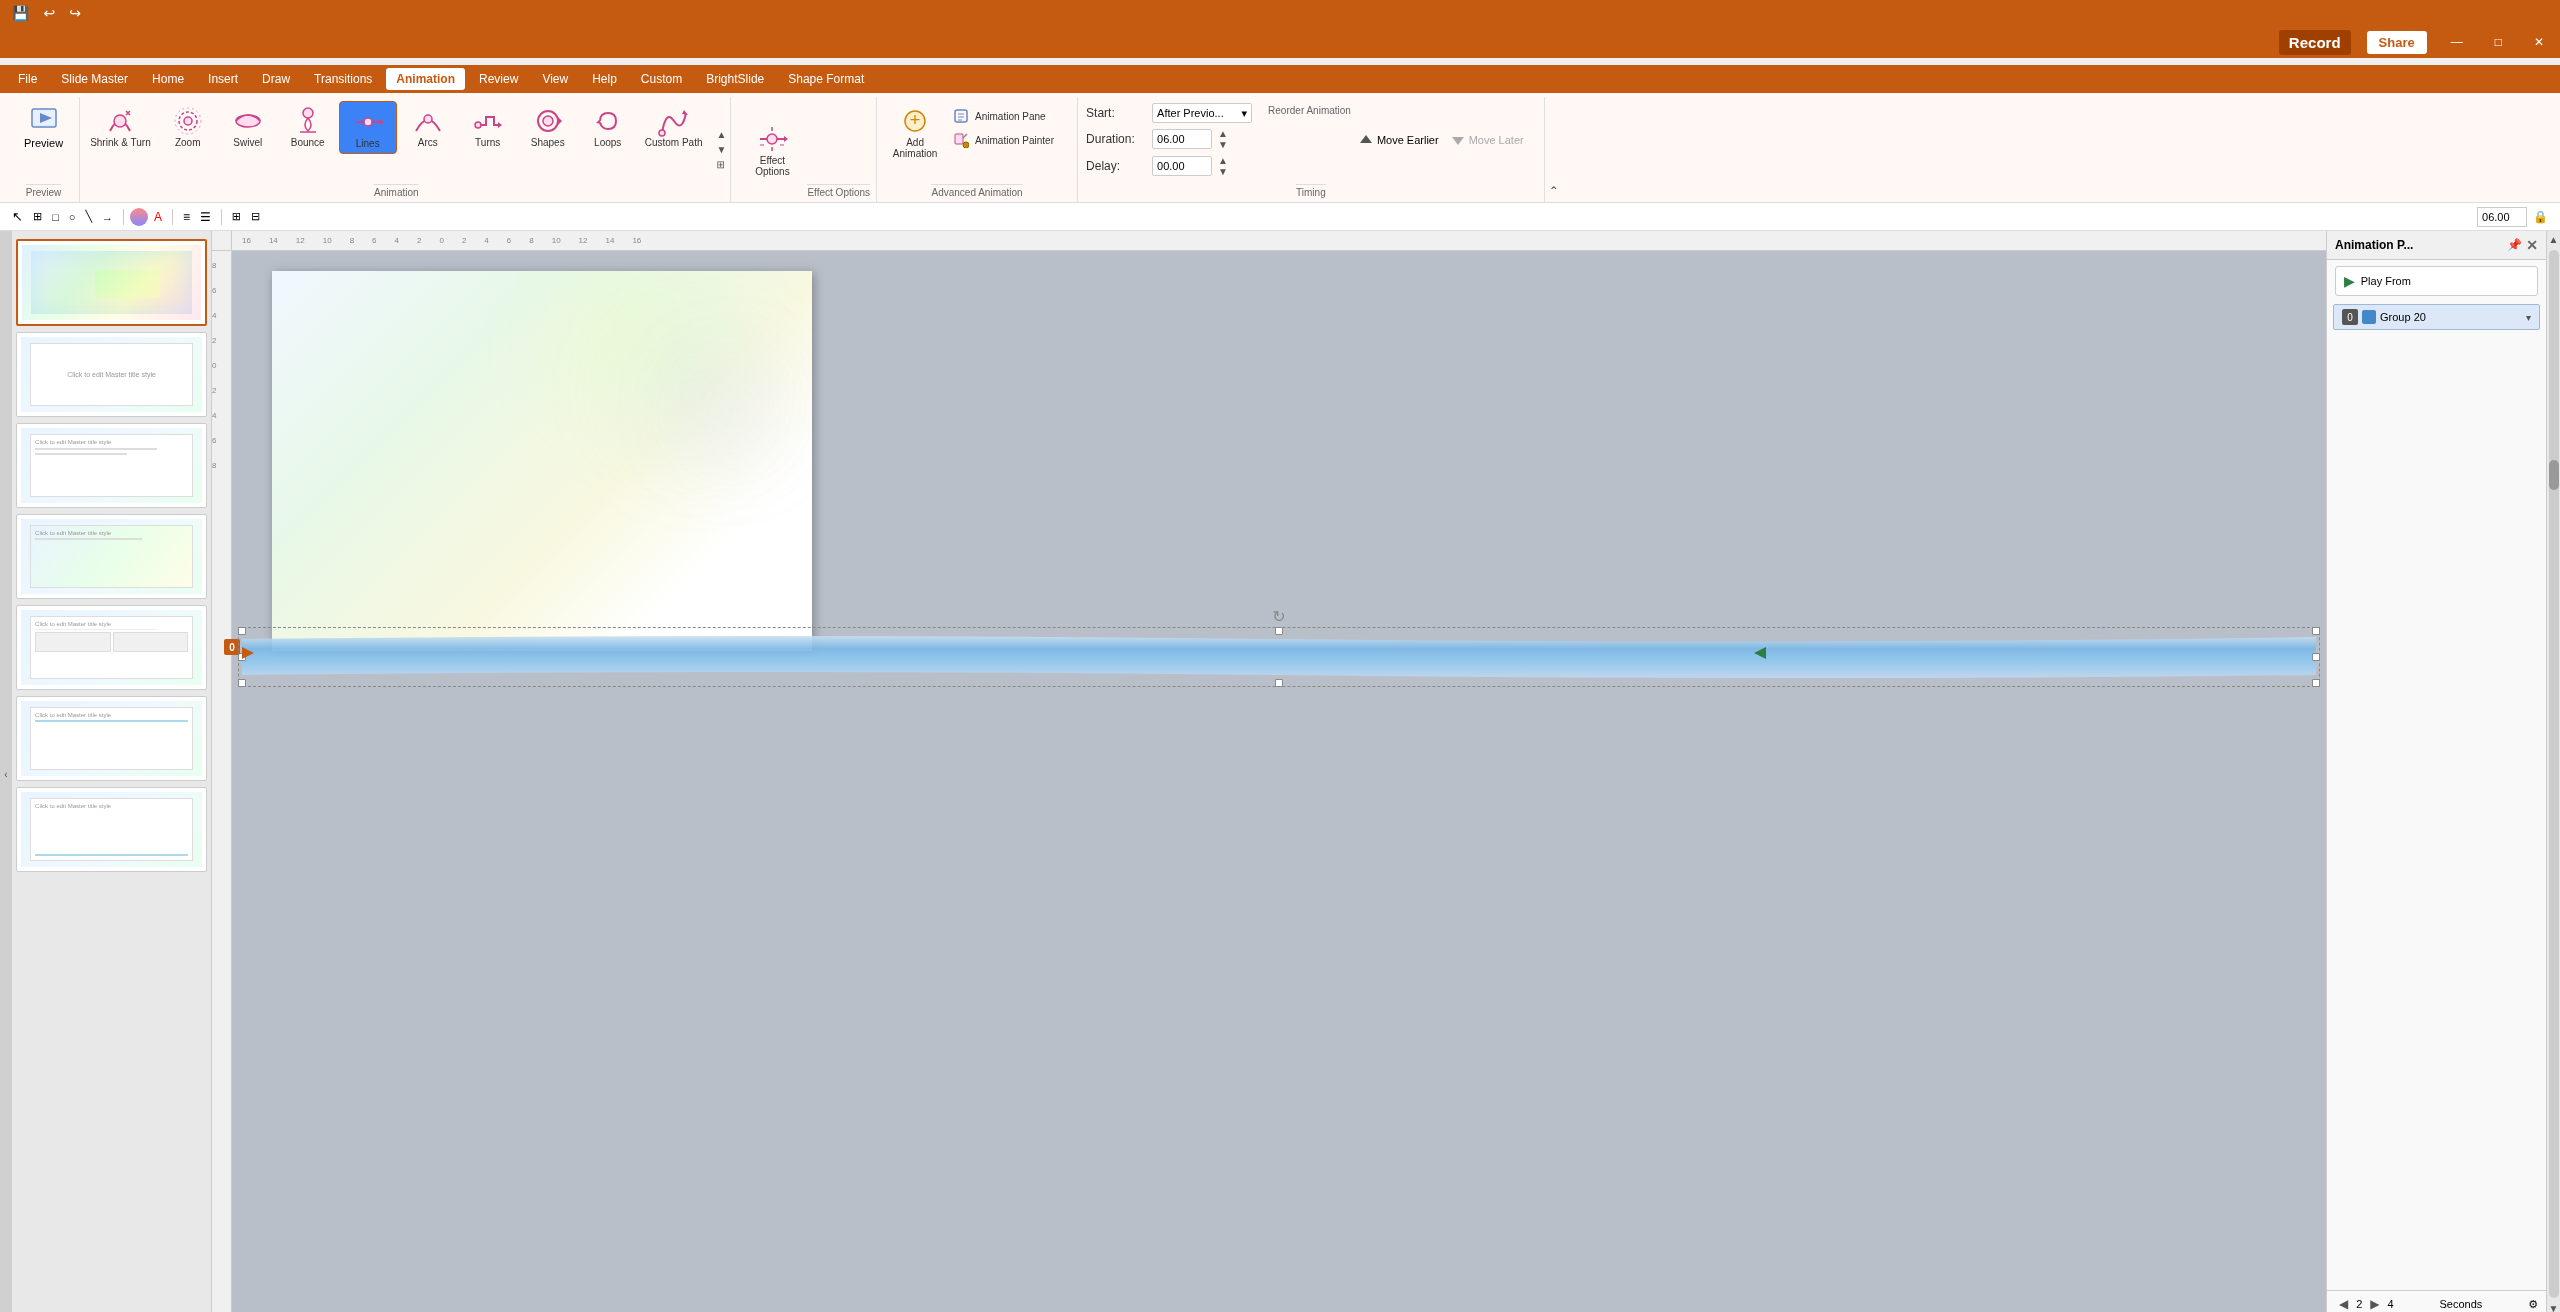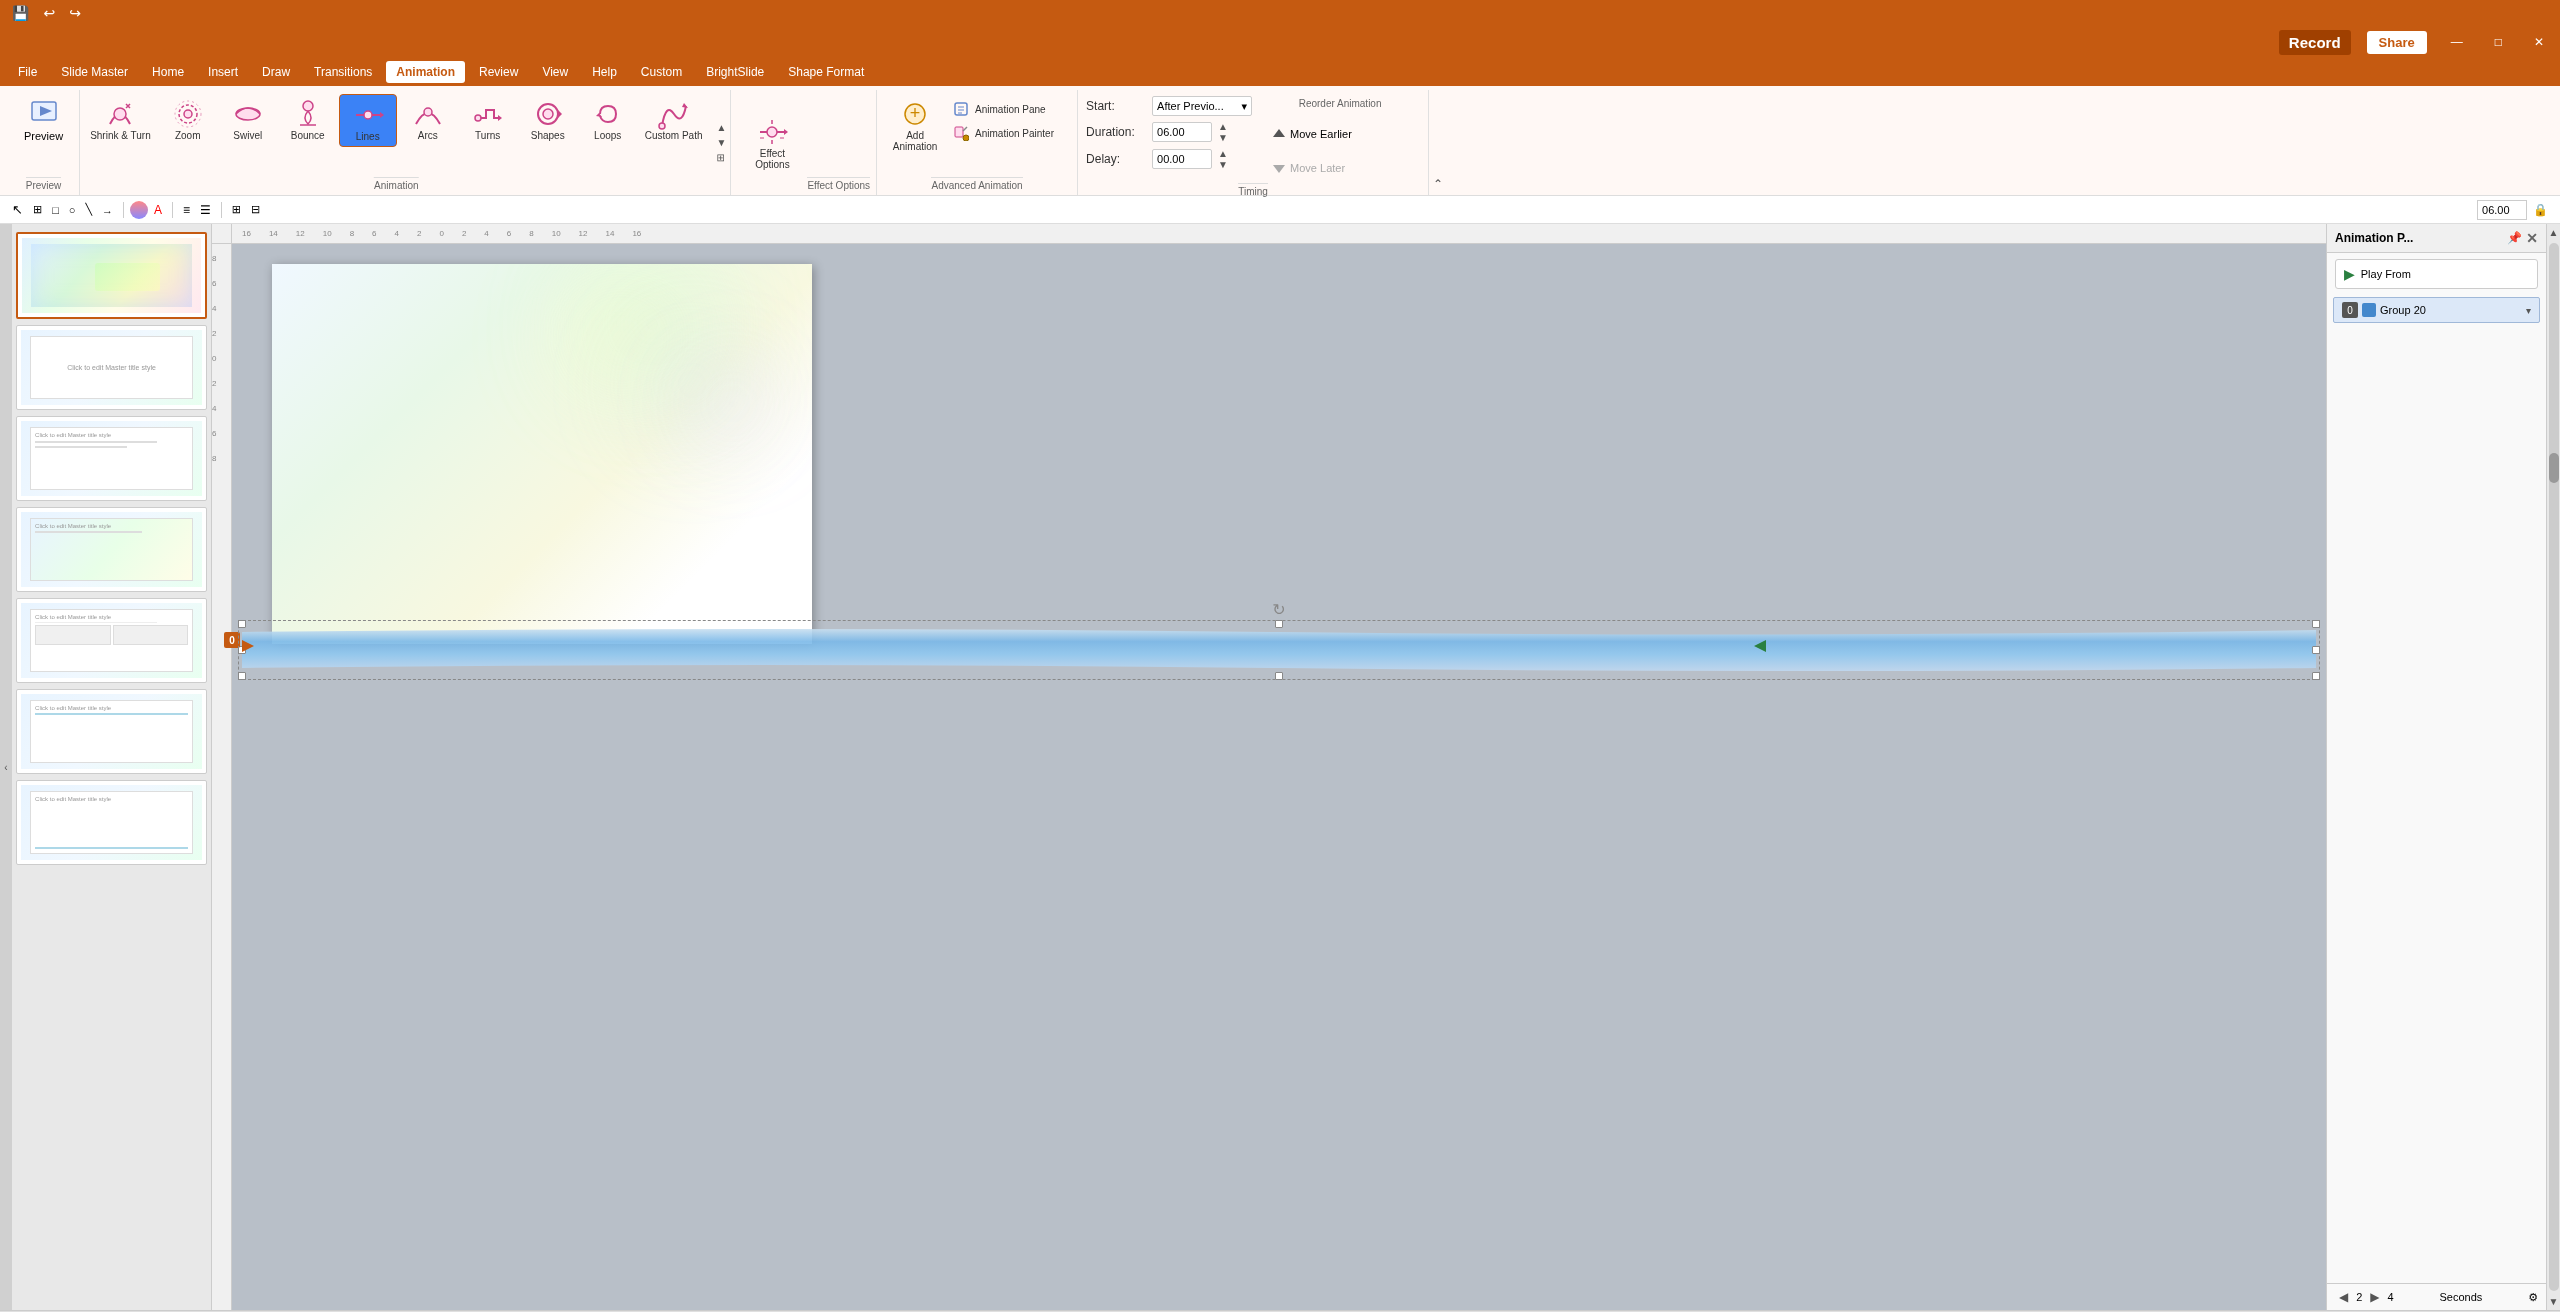--- a/index.html
+++ b/index.html
@@ -21,20 +21,21 @@
     .share-btn { background: white; color: #c55a11; border-radius: 3px; padding: 4px 12px; font-size: 13px; font-weight: 600; }
 
     
     .menu-bar {
       height: 28px;
       background: #c55a11;
       display: flex;
       align-items: center;
       padding: 0 8px;
       gap: 4px;
+      margin-top: 7px;
     }
     .menu-item { color: white; padding: 4px 10px; font-size: 12px; cursor: pointer; border-radius: 3px; }
     .menu-item.active { background: white; color: #c55a11; font-weight: 600; }
 
     
     .ribbon {
       background: #fff8f5;
       border-bottom: 1px solid #ddd;
       padding: 4px 8px 0 8px;
       height: 110px;
@@ -342,23 +343,23 @@
       display: flex;
       align-items: center;
       justify-content: center;
       font-size: 10px;
       color: #555;
     }
 
     
     .reorder-section {
       display: flex;
-      flex-direction: column;
+      flex-direction: row;
       padding: 4px 8px;
-      gap: 16px;
+      gap: 4px;
       min-width: 160px;
     }
     .reorder-title { font-size: 10px; color: #666; text-align: center; }
     .reorder-btn {
       display: flex;
       align-items: center;
       gap: 4px;
       font-size: 11px;
       cursor: pointer;
       padding: 2px 4px;

